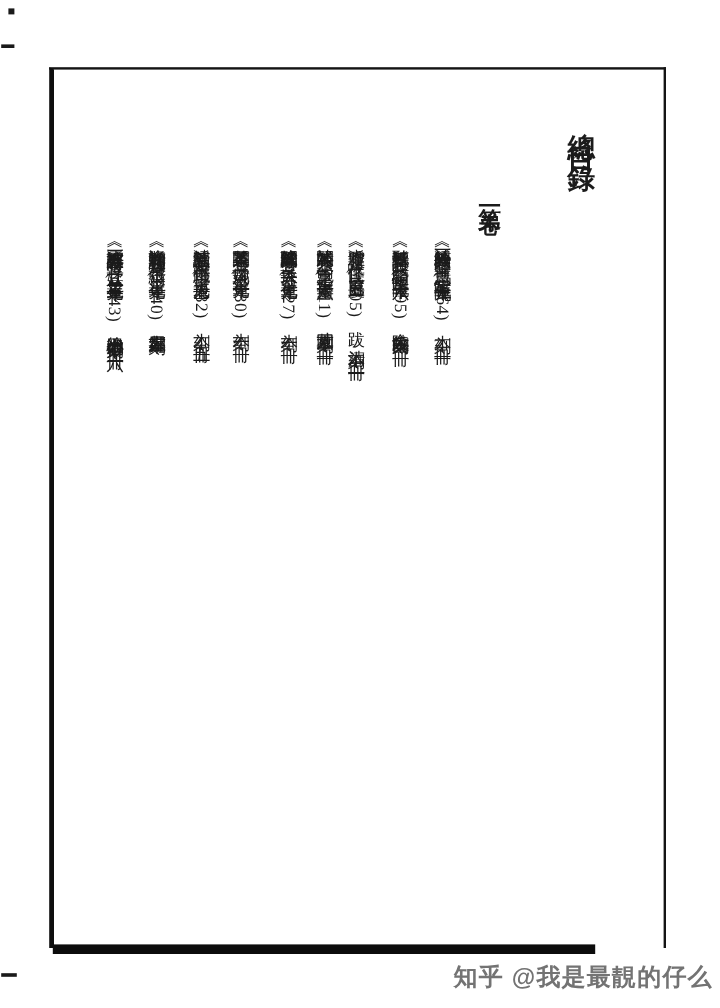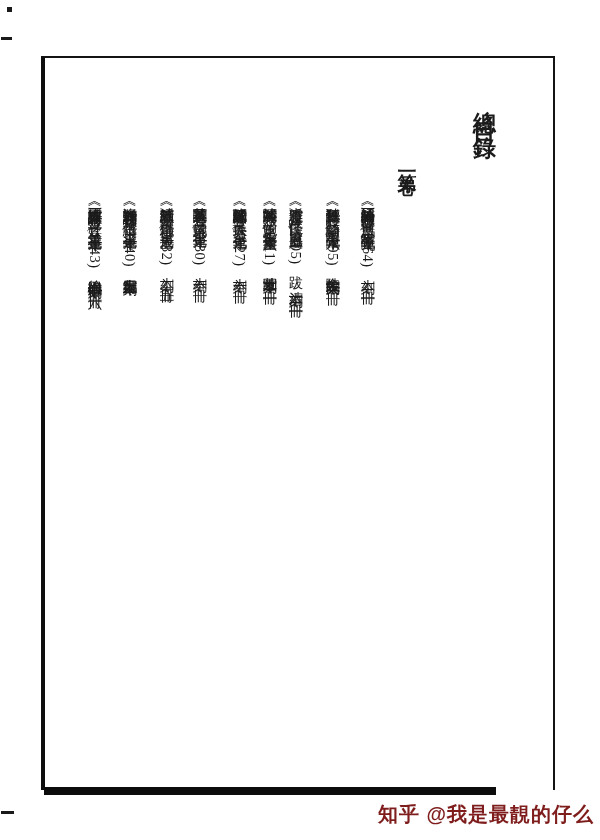--- a/index.html
+++ b/index.html
@@ -53,21 +53,21 @@
     letter-spacing:0.5px;
     width:24px; line-height:24px;
   }
   .entry .seg + .seg { margin-inline-start:0.7em; }
   .watermark {
     position:absolute;
     top:801px; right:6px;
     font-family:"Liberation Sans","DejaVu Sans",sans-serif;
     font-size:20px;
     font-weight:bold;
-    color:#7f1d1d;
+    color:#737373;
     letter-spacing:1px;
     background:#ffffff;
     padding-left:6px;
   }
   .artifact { position:absolute; background:#1a1a1a; }
   .artifact.dot1 { left:7px;  top:7px;   width:5px;  height:5px; }
   .artifact.dash1{ left:1px;  top:37px;  width:11px; height:3px; }
   .artifact.dash2{ left:1px;  top:811px; width:13px; height:3px; }
 </style>
 </head>

